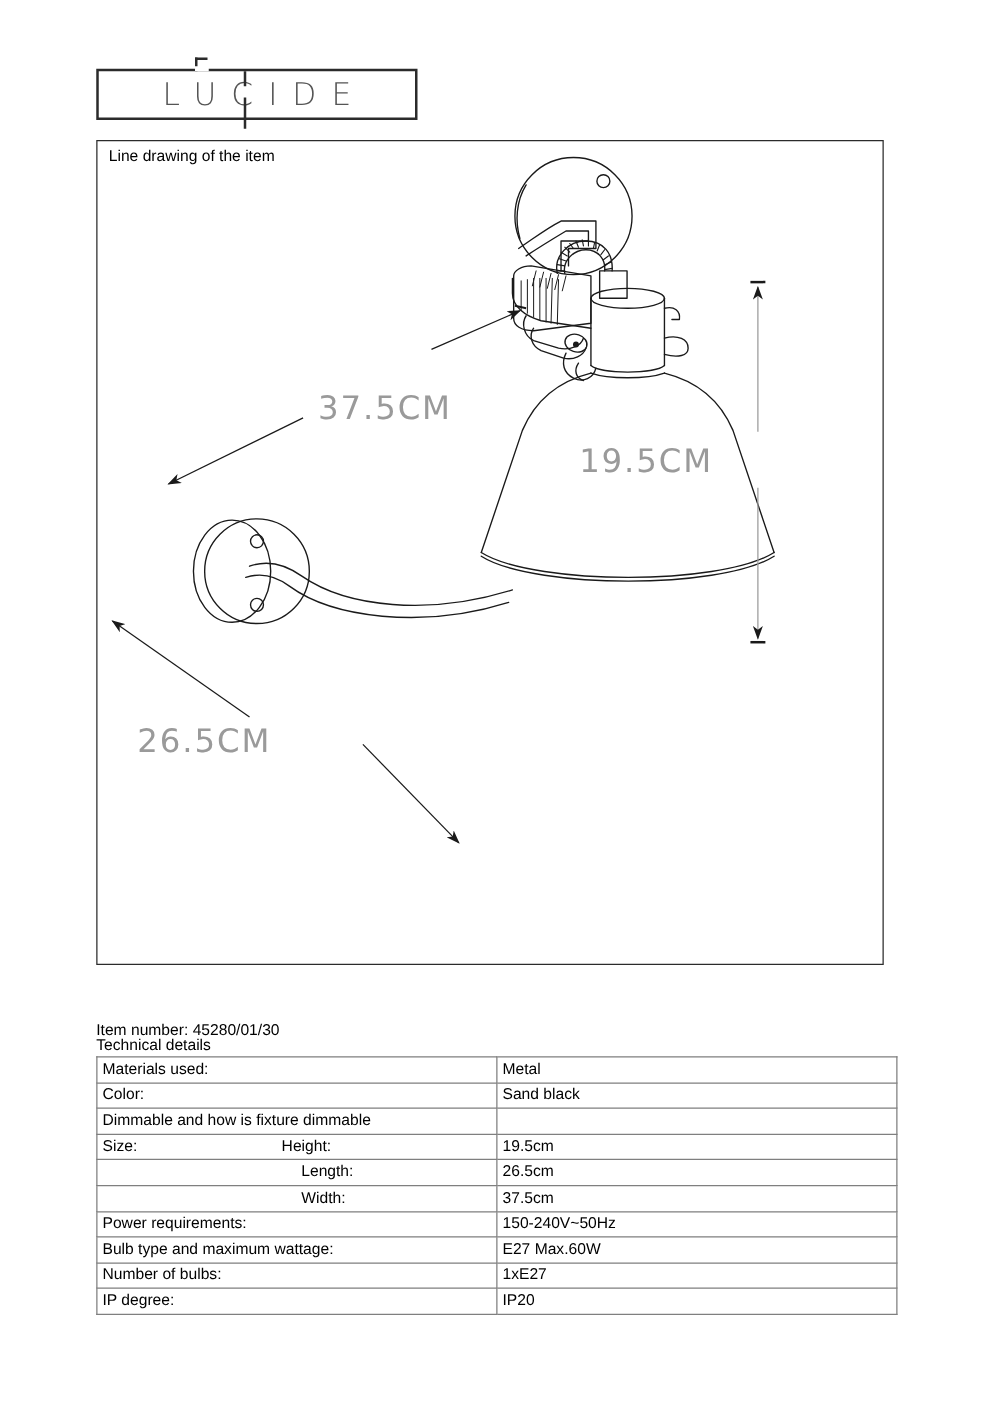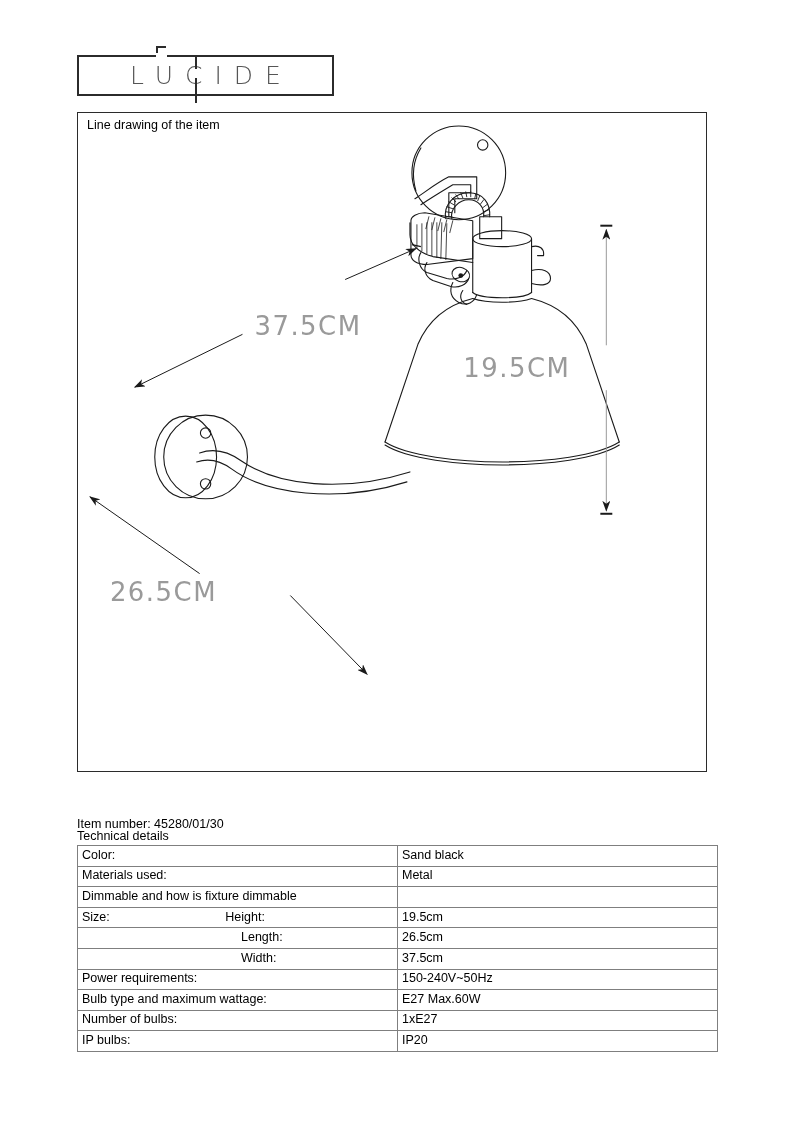--- a/index.html
+++ b/index.html
@@ -283,26 +283,26 @@
   </svg>
 </div>
 
 <div id="item-number">Item number: 45280/01/30</div>
 
 <div id="tech-title">Technical details</div>
 
 <table id="tech-table">
   <tbody>
     <tr>
+      <td class="label">Materials used:</td>
+      <td class="value">Metal</td>
+    </tr>
+    <tr>
       <td class="label">Color:</td>
       <td class="value">Sand black</td>
-    </tr>
-    <tr>
-      <td class="label">Materials used:</td>
-      <td class="value">Metal</td>
     </tr>
     <tr>
       <td class="label">Dimmable and how is fixture dimmable</td>
       <td class="value"></td>
     </tr>
     <tr>
       <td class="label">
         <span>Size:</span>
         <span style="display:inline-block;width:112px"></span><span>Height:</span>
       </td>
@@ -322,17 +322,17 @@
     </tr>
     <tr>
       <td class="label">Bulb type and maximum wattage:</td>
       <td class="value">E27 Max.60W</td>
     </tr>
     <tr>
       <td class="label">Number of bulbs:</td>
       <td class="value">1xE27</td>
     </tr>
     <tr>
-      <td class="label">IP bulbs:</td>
+      <td class="label">IP degree:</td>
       <td class="value">IP20</td>
     </tr>
   </tbody>
 </table>
 
 </body></html>

